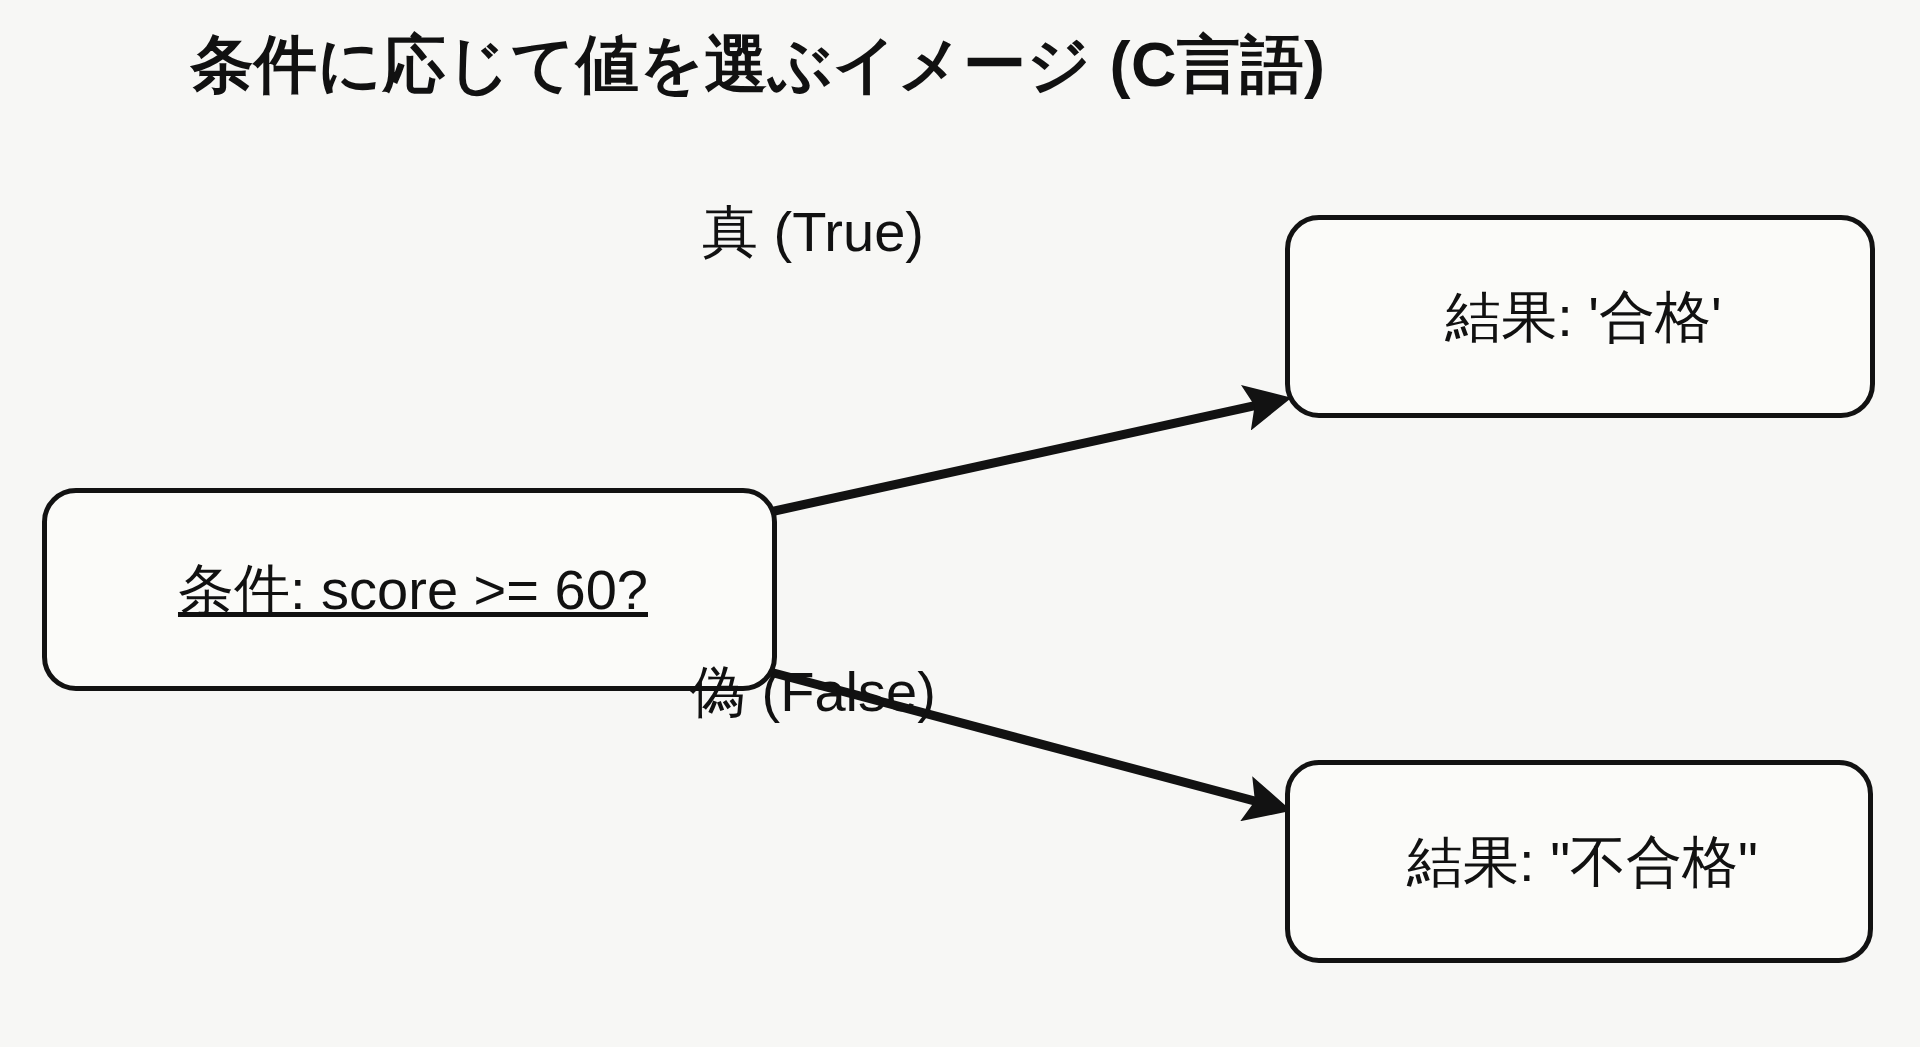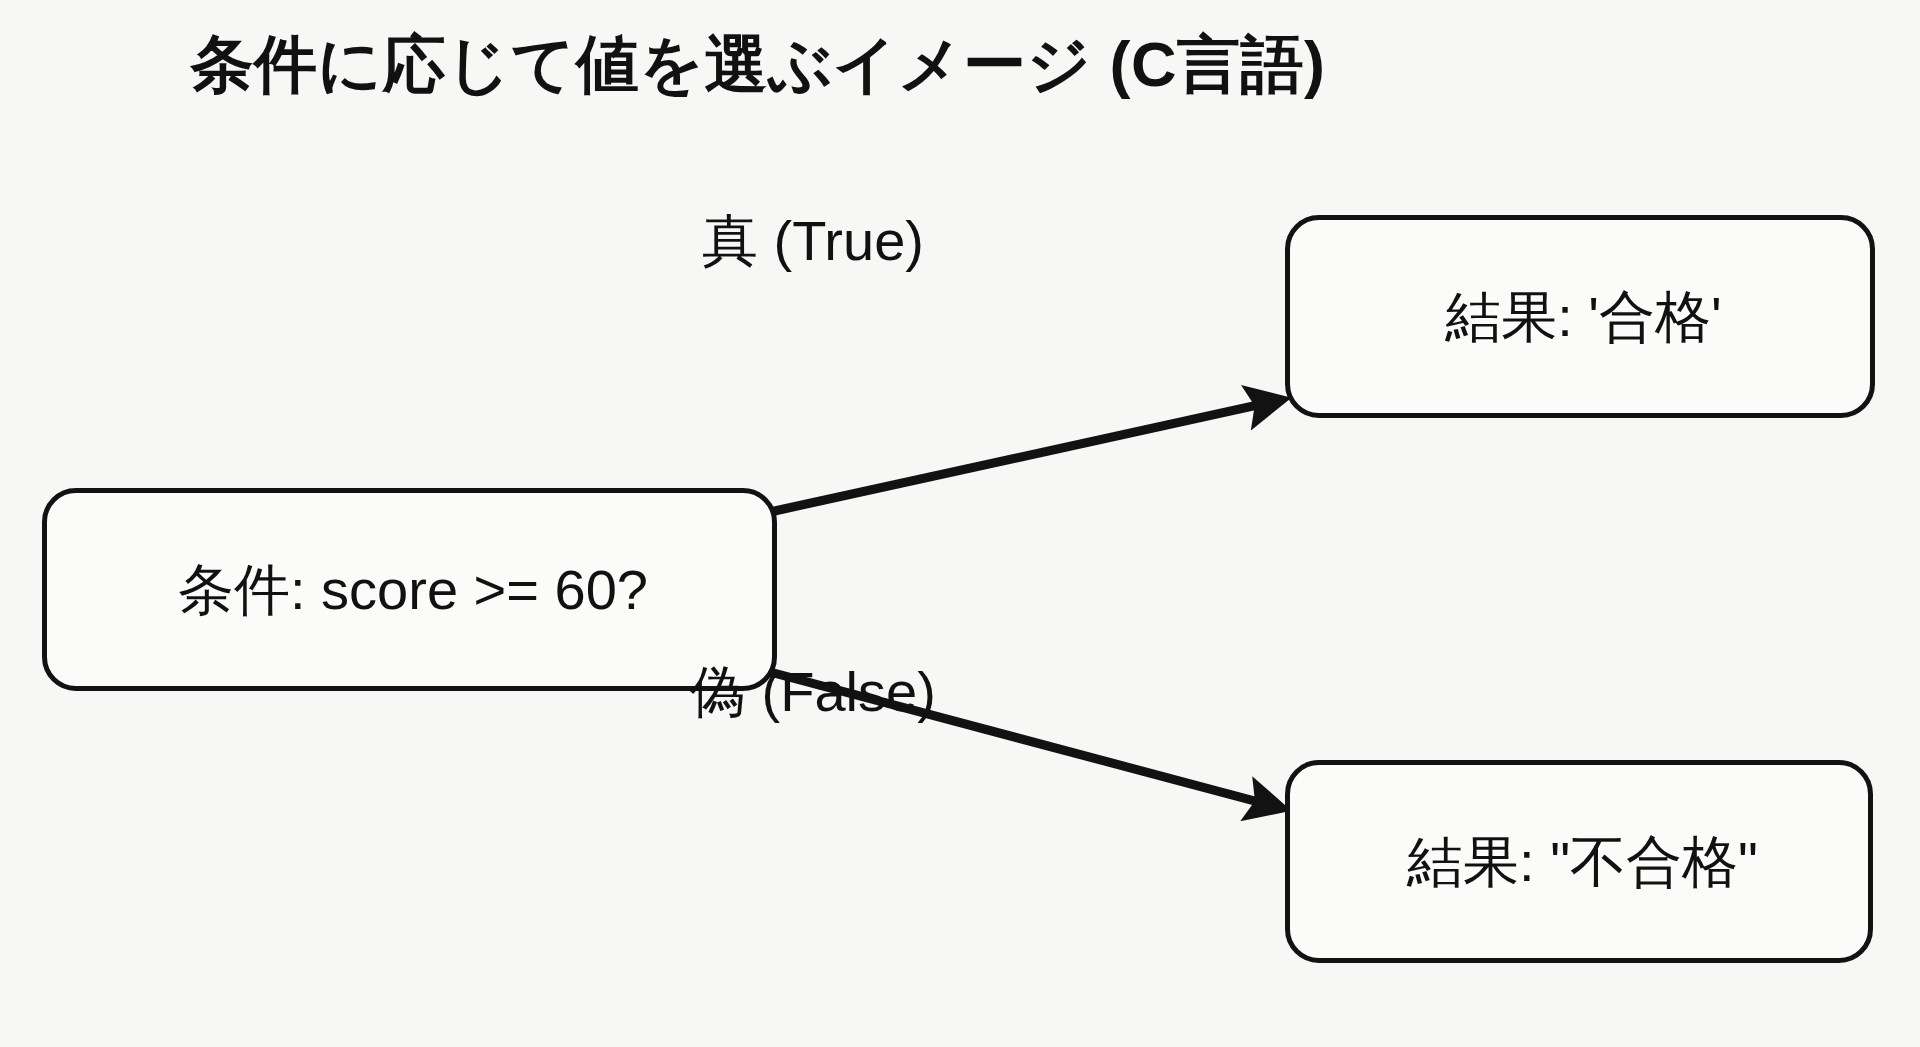--- a/index.html
+++ b/index.html
@@ -60,20 +60,21 @@
     color: #111111;
     white-space: nowrap;
     line-height: 1.1;
   }
 
   #node-condition {
     left: 42px;
     top: 488px;
     width: 735px;
     height: 203px;
+    text-decoration: underline;
   }
   #node-result-true {
     left: 1285px;
     top: 215px;
     width: 590px;
     height: 203px;
   }
   #node-result-false {
     left: 1285px;
     top: 760px;
@@ -84,21 +85,21 @@
   
   .edge-label {
     position: absolute;
     font-size: 56px;
     font-weight: 400;
     color: #111111;
     white-space: nowrap;
   }
   #edge-label-true {
     left: 702px;
-    top: 204px;
+    top: 195px;
   }
   #edge-label-false {
     left: 690px;
     top: 655px;
   }
 </style>
 </head>
 <body>
 
 <div id="canvas">

